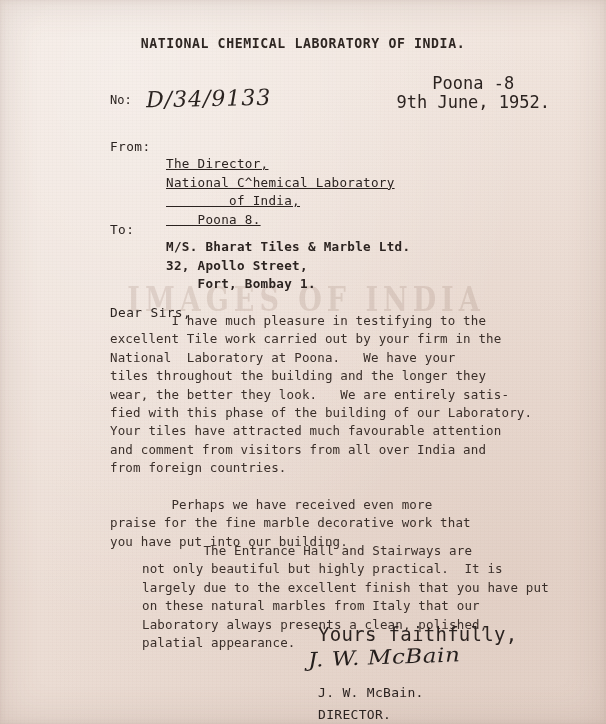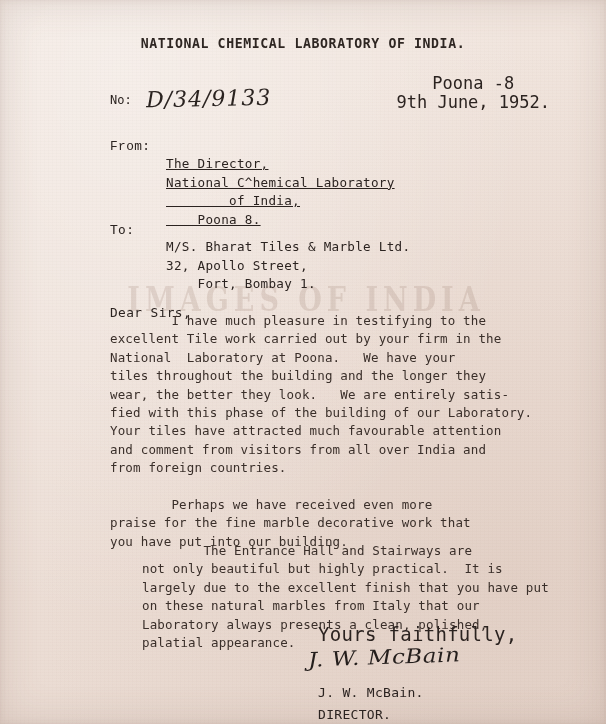--- a/index.html
+++ b/index.html
@@ -100,24 +100,24 @@
     font-size: 12.8px;
     letter-spacing: 0.4px;
   }
   .block-lines {
     position: absolute;
     font-size: 12.6px;
     line-height: 18.5px;
     white-space: pre;
     letter-spacing: 0.3px;
   }
-  .from-label { left: 110px; top: 139px; font-family: Liberation Mono, monospace; }
+  .from-label { left: 110px; top: 139px; }
   .from-lines { left: 166px; top: 155px; text-decoration: underline; }
   .to-label { left: 110px; top: 222px; }
-  .to-lines { left: 166px; top: 238px; }
+  .to-lines { left: 166px; top: 238px; font-weight: bold; }
   .salutation {
     position: absolute;
     left: 110px;
     top: 305px;
     font-size: 12.8px;
     letter-spacing: 0.4px;
   }
   .para {
     position: absolute;
     left: 110px;

